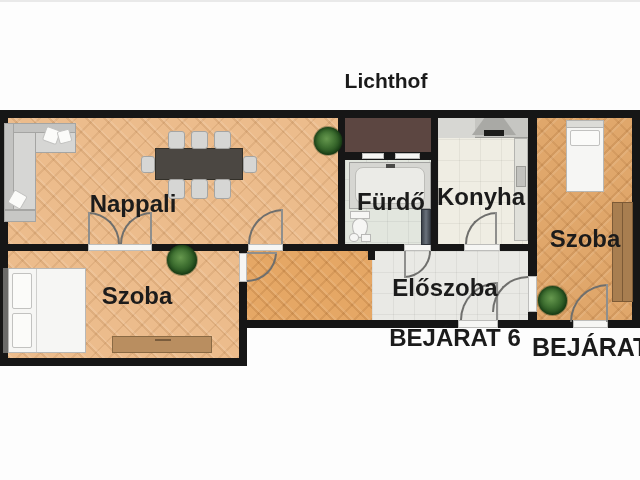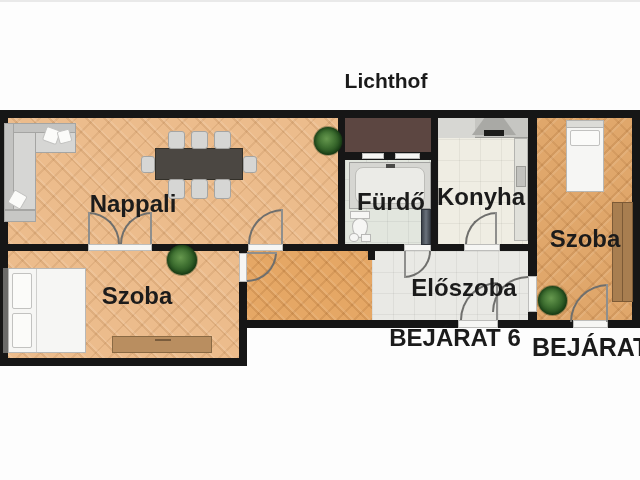--- a/index.html
+++ b/index.html
@@ -188,16 +188,16 @@
   <div class="woodfurn" style="left:112px;top:336px;width:100px;height:17px;"></div>
   <div style="left:155px;top:339px;width:16px;height:2px;background:#7a5c3c;"></div>
   <div class="plant" style="left:167px;top:245px;width:30px;height:30px;"></div>
 
   <div class="lbl lbl-small" style="left:386px;top:81px;">Lichthof</div>
   <div class="lbl lbl-room" style="left:105px;top:204px;margin-left:28px;">Nappali</div>
   <div class="lbl lbl-room" style="left:391px;top:202px;">Fürdő</div>
   <div class="lbl lbl-room" style="left:481px;top:197px;">Konyha</div>
   <div class="lbl lbl-room" style="left:585px;top:239px;">Szoba</div>
   <div class="lbl lbl-room" style="left:137px;top:296px;">Szoba</div>
-  <div class="lbl lbl-room" style="left:464px;top:288px;">Előszoba</div>
+  <div class="lbl lbl-room" style="left:445px;top:288px;">Előszoba</div>
   <div class="lbl lbl-room" style="left:455px;top:338px;">BEJÁRAT 6</div>
   <div class="lbl lbl-room" style="left:532px;top:333px;transform:none;font-size:25px;">BEJÁRAT 2</div>
 </div>
 
 </body></html>

